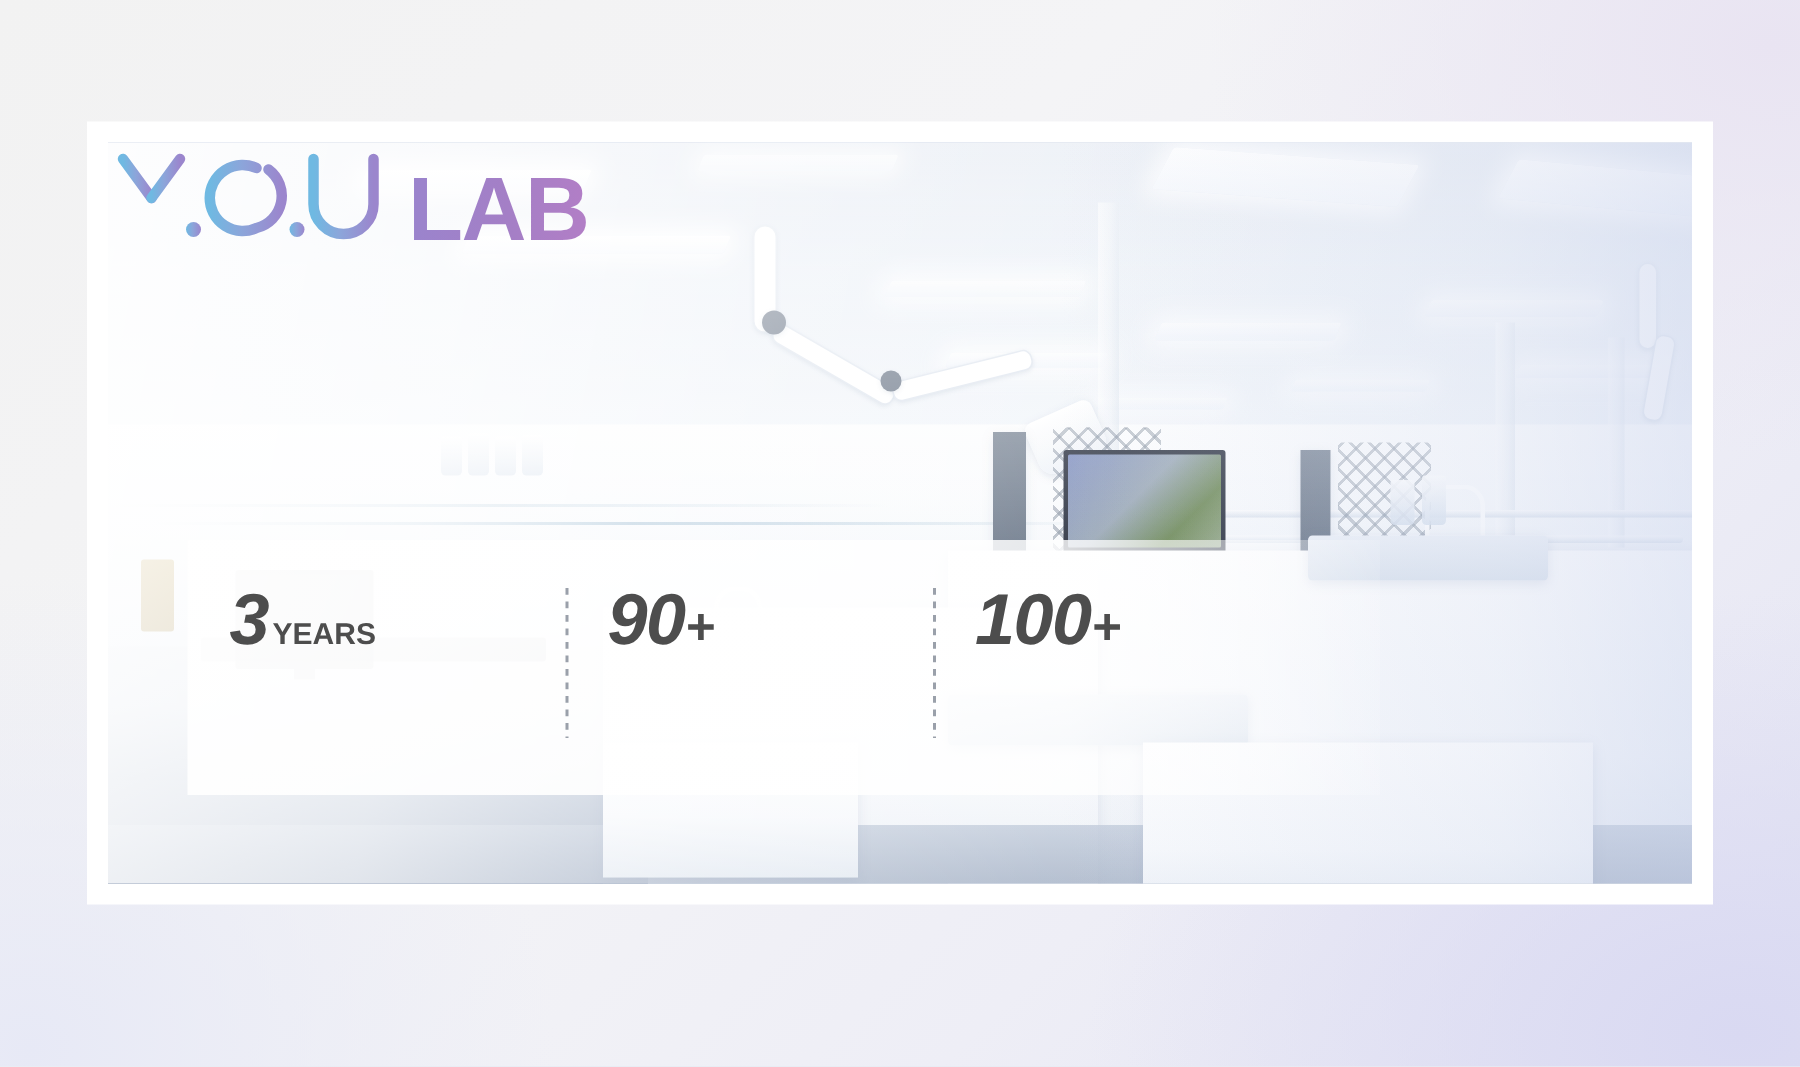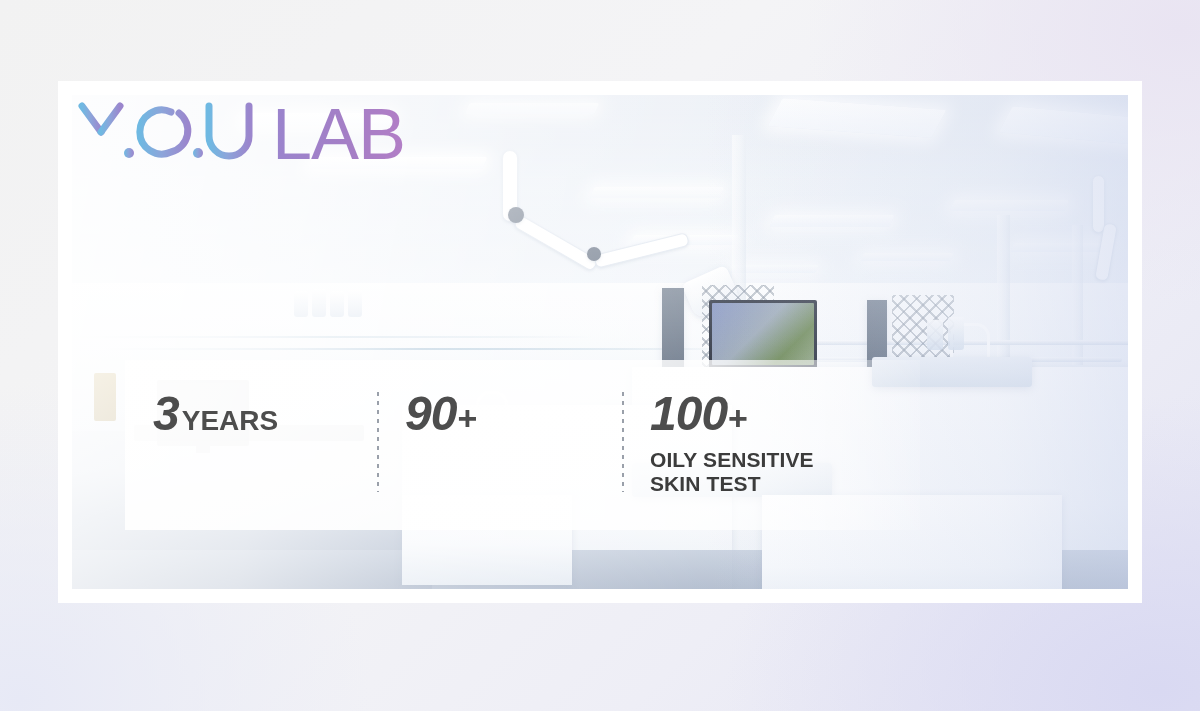--- a/index.html
+++ b/index.html
@@ -170,22 +170,22 @@
     left:76px; top:96px;
     z-index:6;
   }
   .logo-row {
     display:flex;
     align-items:flex-end;
     height:70px;
   }
   #you-mark { display:block; }
   .lab-word {
-    font-size:72px;
-    font-weight:normal;
+    font-size:60px;
+    font-weight:bold;
     letter-spacing:-1px;
     line-height:.86;
     margin-left:16px;
     background:linear-gradient(90deg,#9a84cd 0%,#a47fc6 55%,#b27ec6 100%);
     -webkit-background-clip:text;
     background-clip:text;
     color:transparent;
   }
   .headline {
     margin-top:6px;
@@ -229,21 +229,21 @@
     font-size:48px;
     font-weight:bold;
     font-style:italic;
     color:#4d4d4d;
     line-height:1;
     letter-spacing:-1px;
     display:flex;
     align-items:baseline;
   }
   .stat-unit {
-    font-size:28px;
+    font-size:20px;
     font-weight:bold;
     font-style:normal;
     color:#4d4d4d;
     letter-spacing:0;
     margin-left:3px;
   }
   .stat-plus {
     font-size:34px;
     font-weight:bold;
     font-style:normal;
@@ -394,18 +394,16 @@
         <span class="stat-plus">+</span>
       </div>
     </div>
 
     <div class="stat stat-3">
       <div class="divider"></div>
       <div class="stat-number">
         <span>100</span>
         <span class="stat-plus">+</span>
       </div>
-      <div class="stat-desc">OILY SENSITIVE
-SKIN TEST</div>
     </div>
 
   </div>
 </div>
 
 </body></html>

